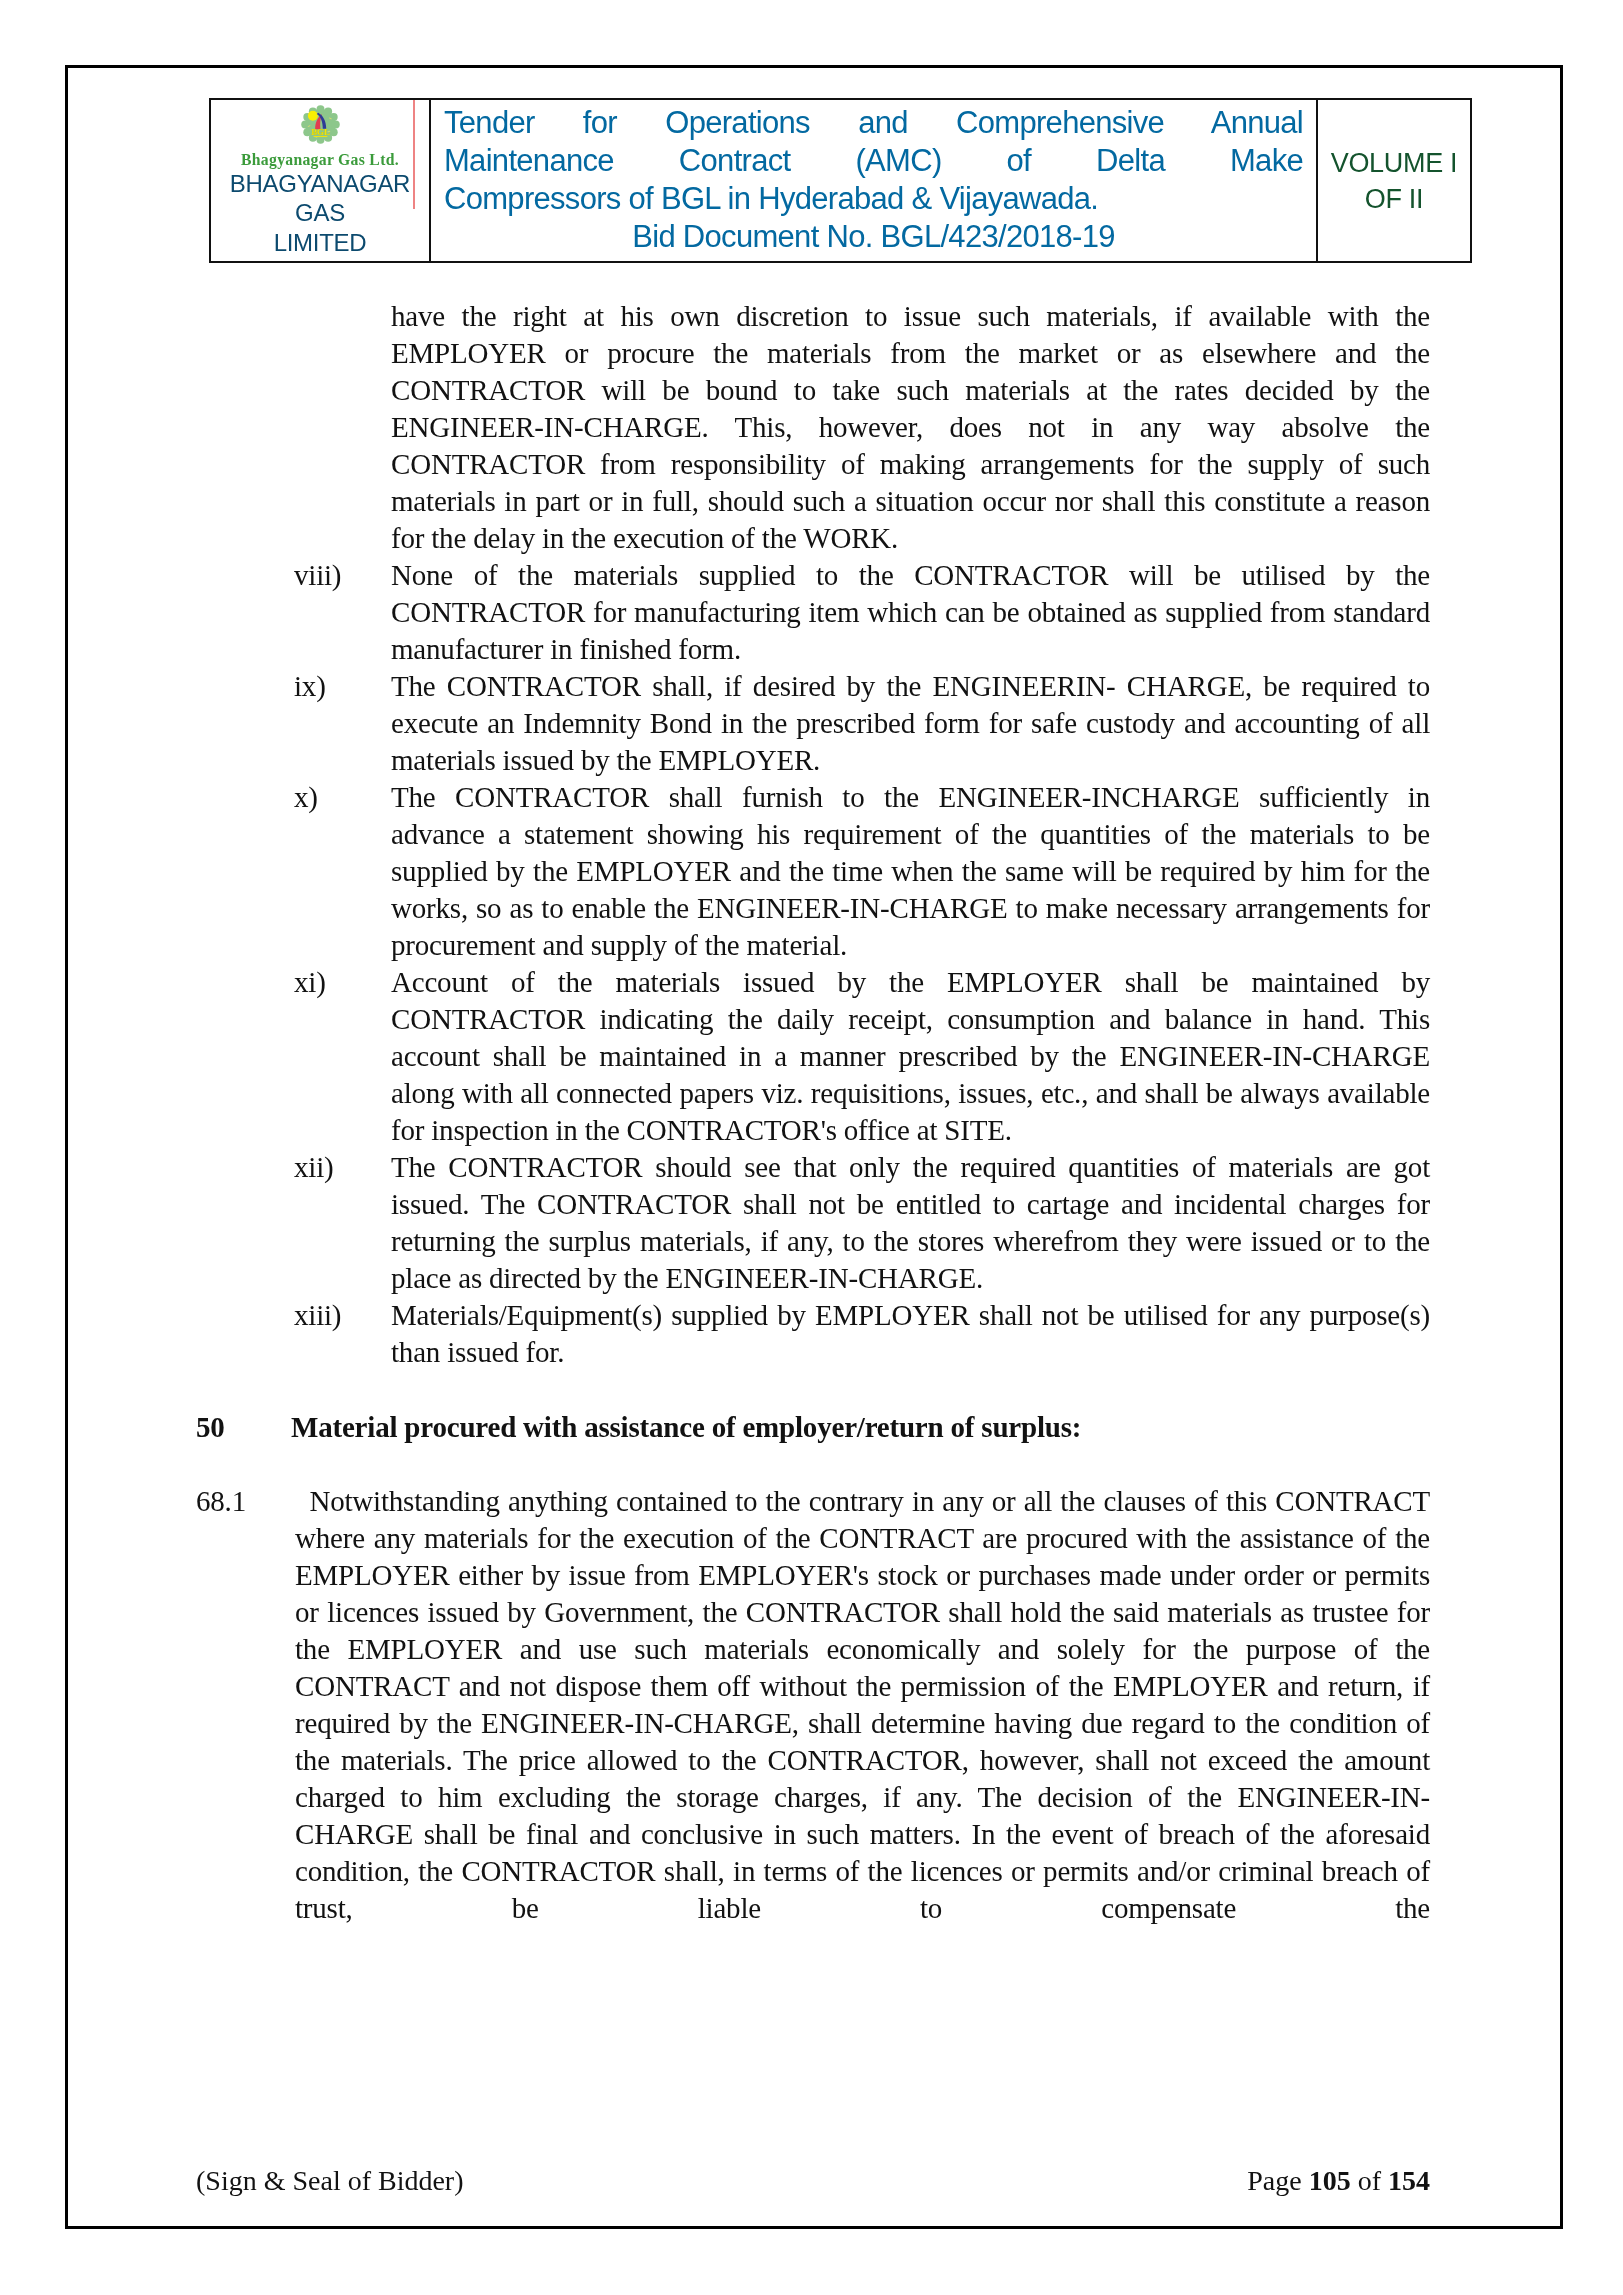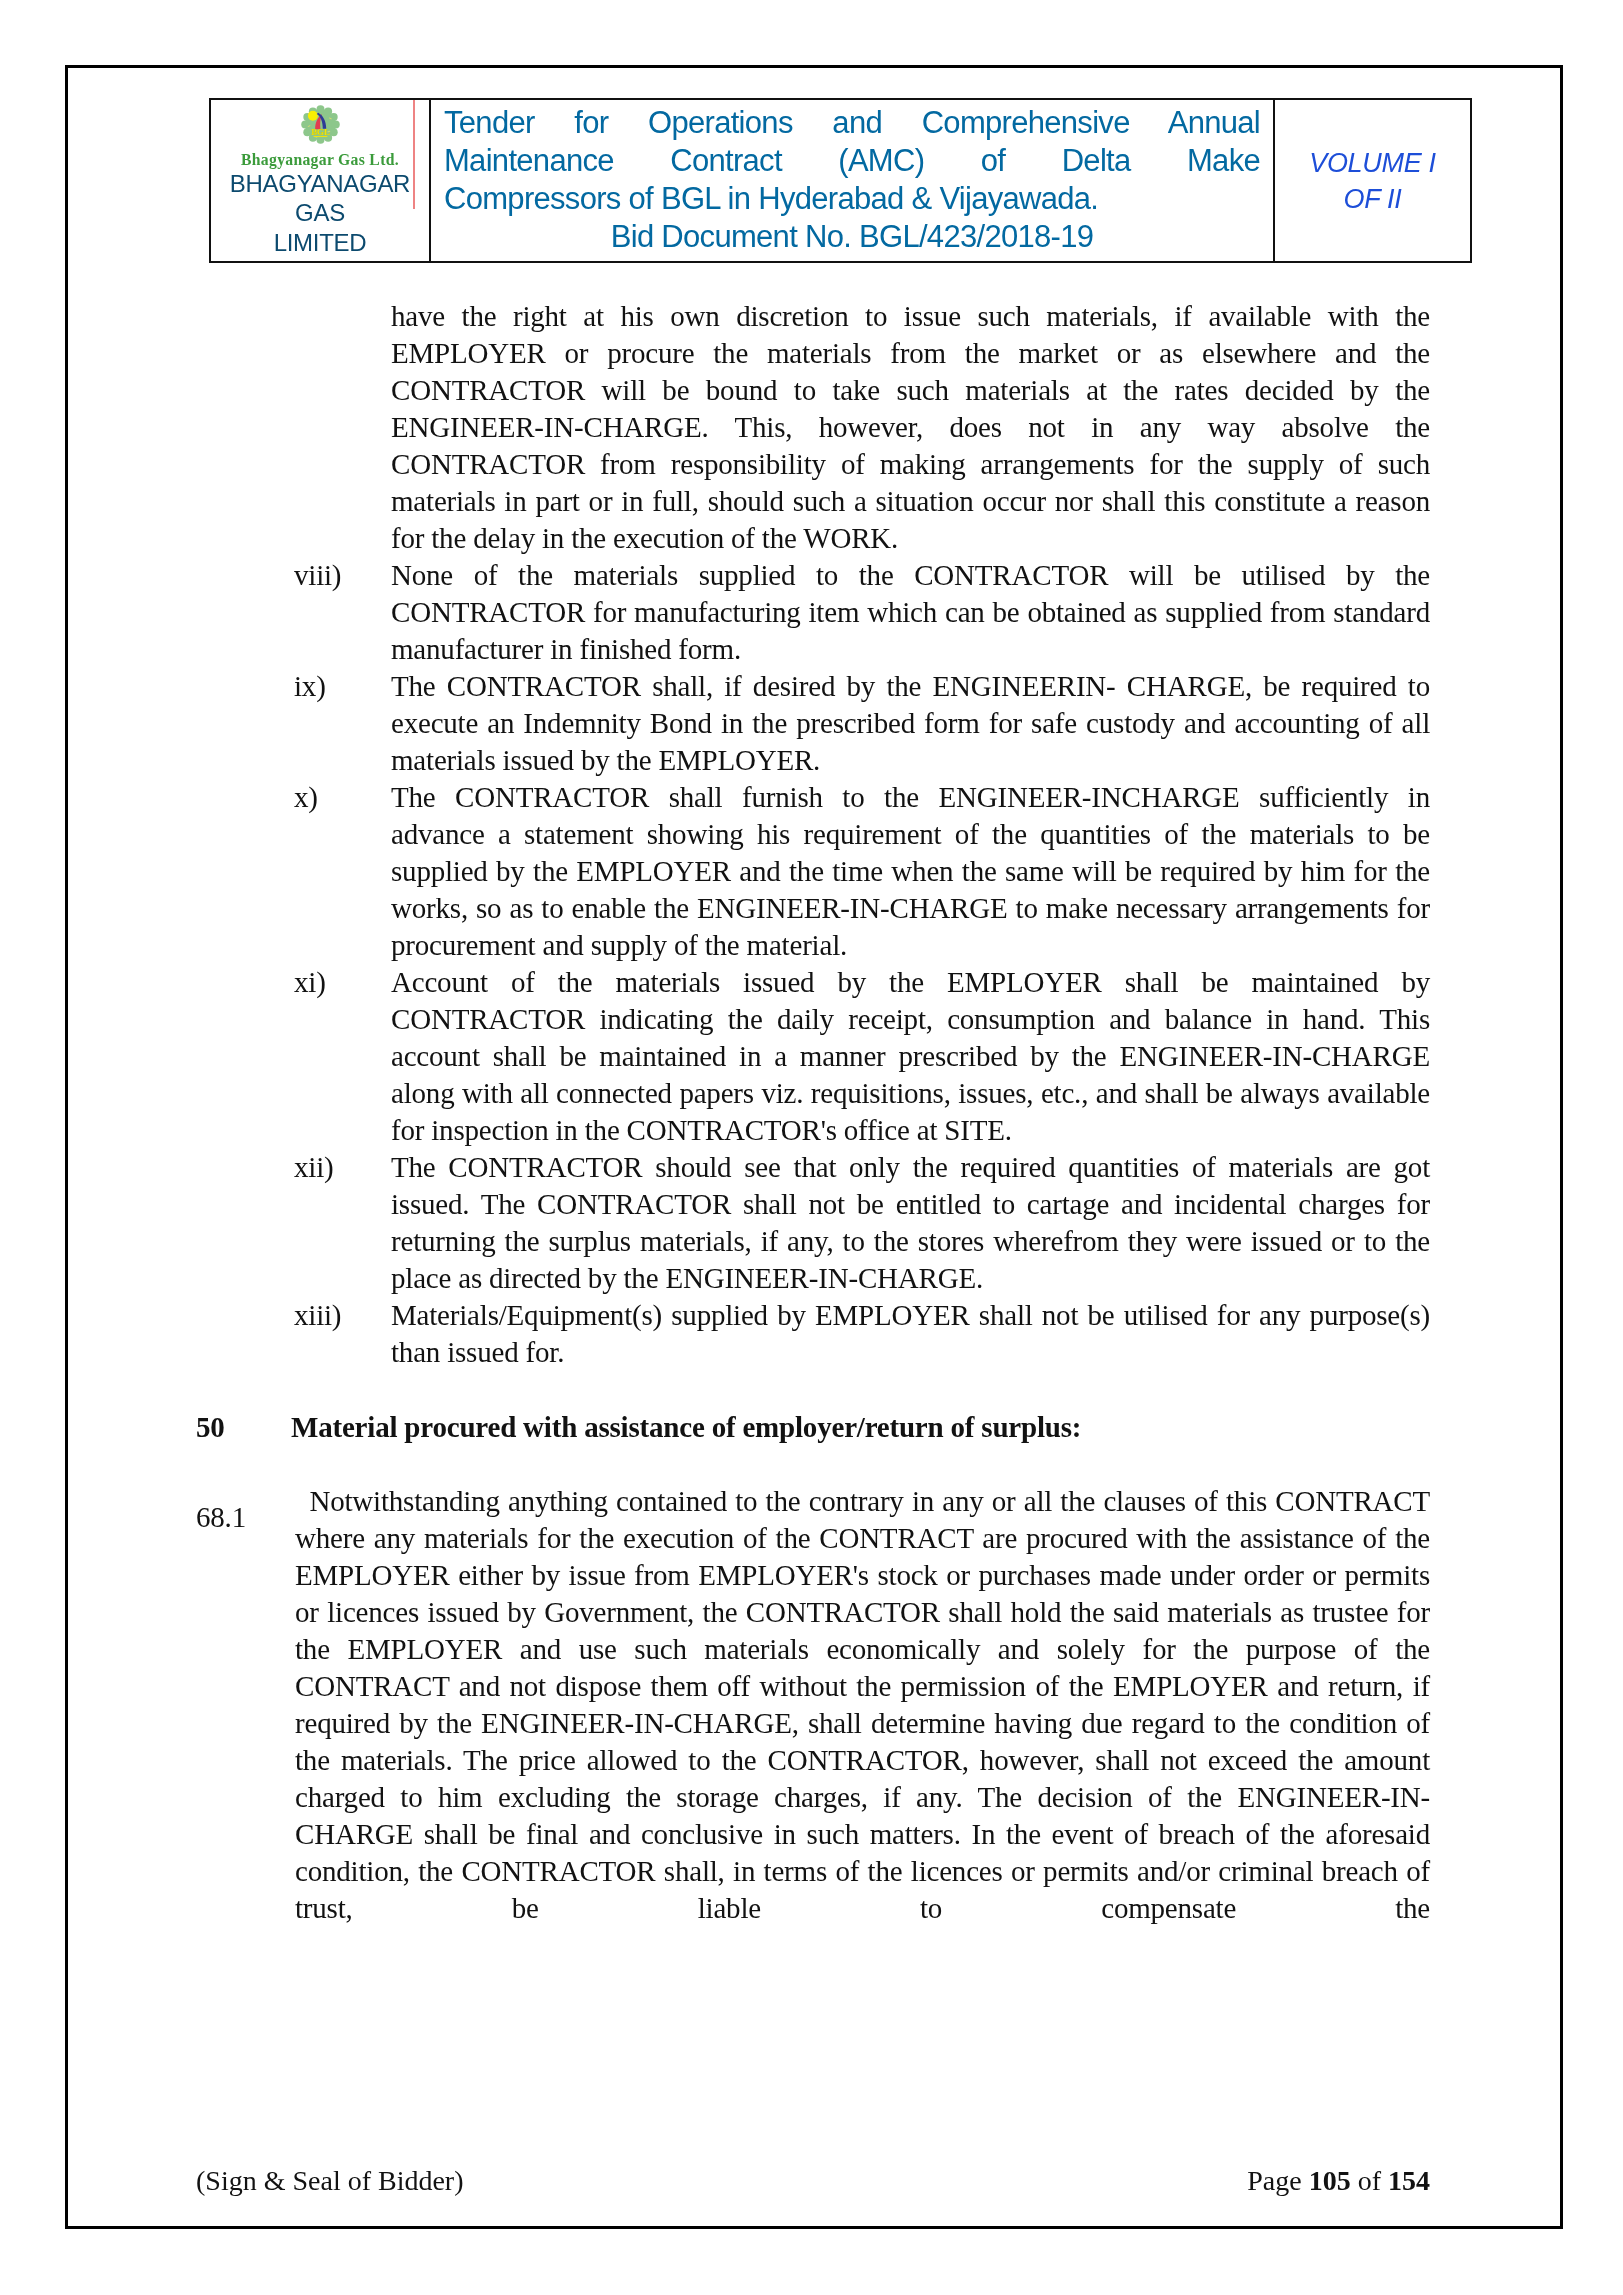--- a/index.html
+++ b/index.html
@@ -63,27 +63,26 @@
     display:flex;flex-direction:column;justify-content:space-between;
     font-family:"Liberation Sans",sans-serif;
     font-size:31px;line-height:38px;
     letter-spacing:-0.7px;
     color:#0369a1;
   }
   .title-line-just{text-align:justify;text-align-last:justify;}
   .title-line-left{text-align:left;}
   .title-line-center{text-align:center;}
   .cell-volume{
-    width:195px;
+    width:152px;
     display:flex;flex-direction:column;justify-content:center;align-items:center;
     font-family:"Liberation Sans",sans-serif;
     font-size:27px;line-height:36px;
     letter-spacing:-0.3px;
-    color:#1d4ed8;
-    font-style:italic;
+    color:#14532d;
   }
   
   .body-block{
     position:absolute;left:196px;top:298px;
     width:1234px;
     font-size:29px;line-height:37px;
     letter-spacing:-0.2px;
     text-align:justify;
   }
   .intro{margin:0 0 0 195px;}
@@ -92,21 +91,21 @@
   .sec-head{
     position:relative;margin:38px 0 0 0;padding-left:95px;
     font-weight:bold;text-align:left;
   }
   .sec-num{position:absolute;left:0;top:0;}
   .clause{
     position:relative;margin:37px 0 0 0;padding-left:99px;
     text-indent:14.4px;
     text-align:justify;text-align-last:justify;
   }
-  .clause-num{position:absolute;left:0;top:16px;text-indent:0;}
+  .clause-num{position:absolute;left:0;top:0;text-indent:0;}
   
   .footer{
     position:absolute;left:196px;top:2163px;
     width:1234px;
     display:flex;justify-content:space-between;align-items:baseline;
     font-size:28px;line-height:36px;
   }
   .pagenum b{font-weight:bold;}
 </style>
 </head>

